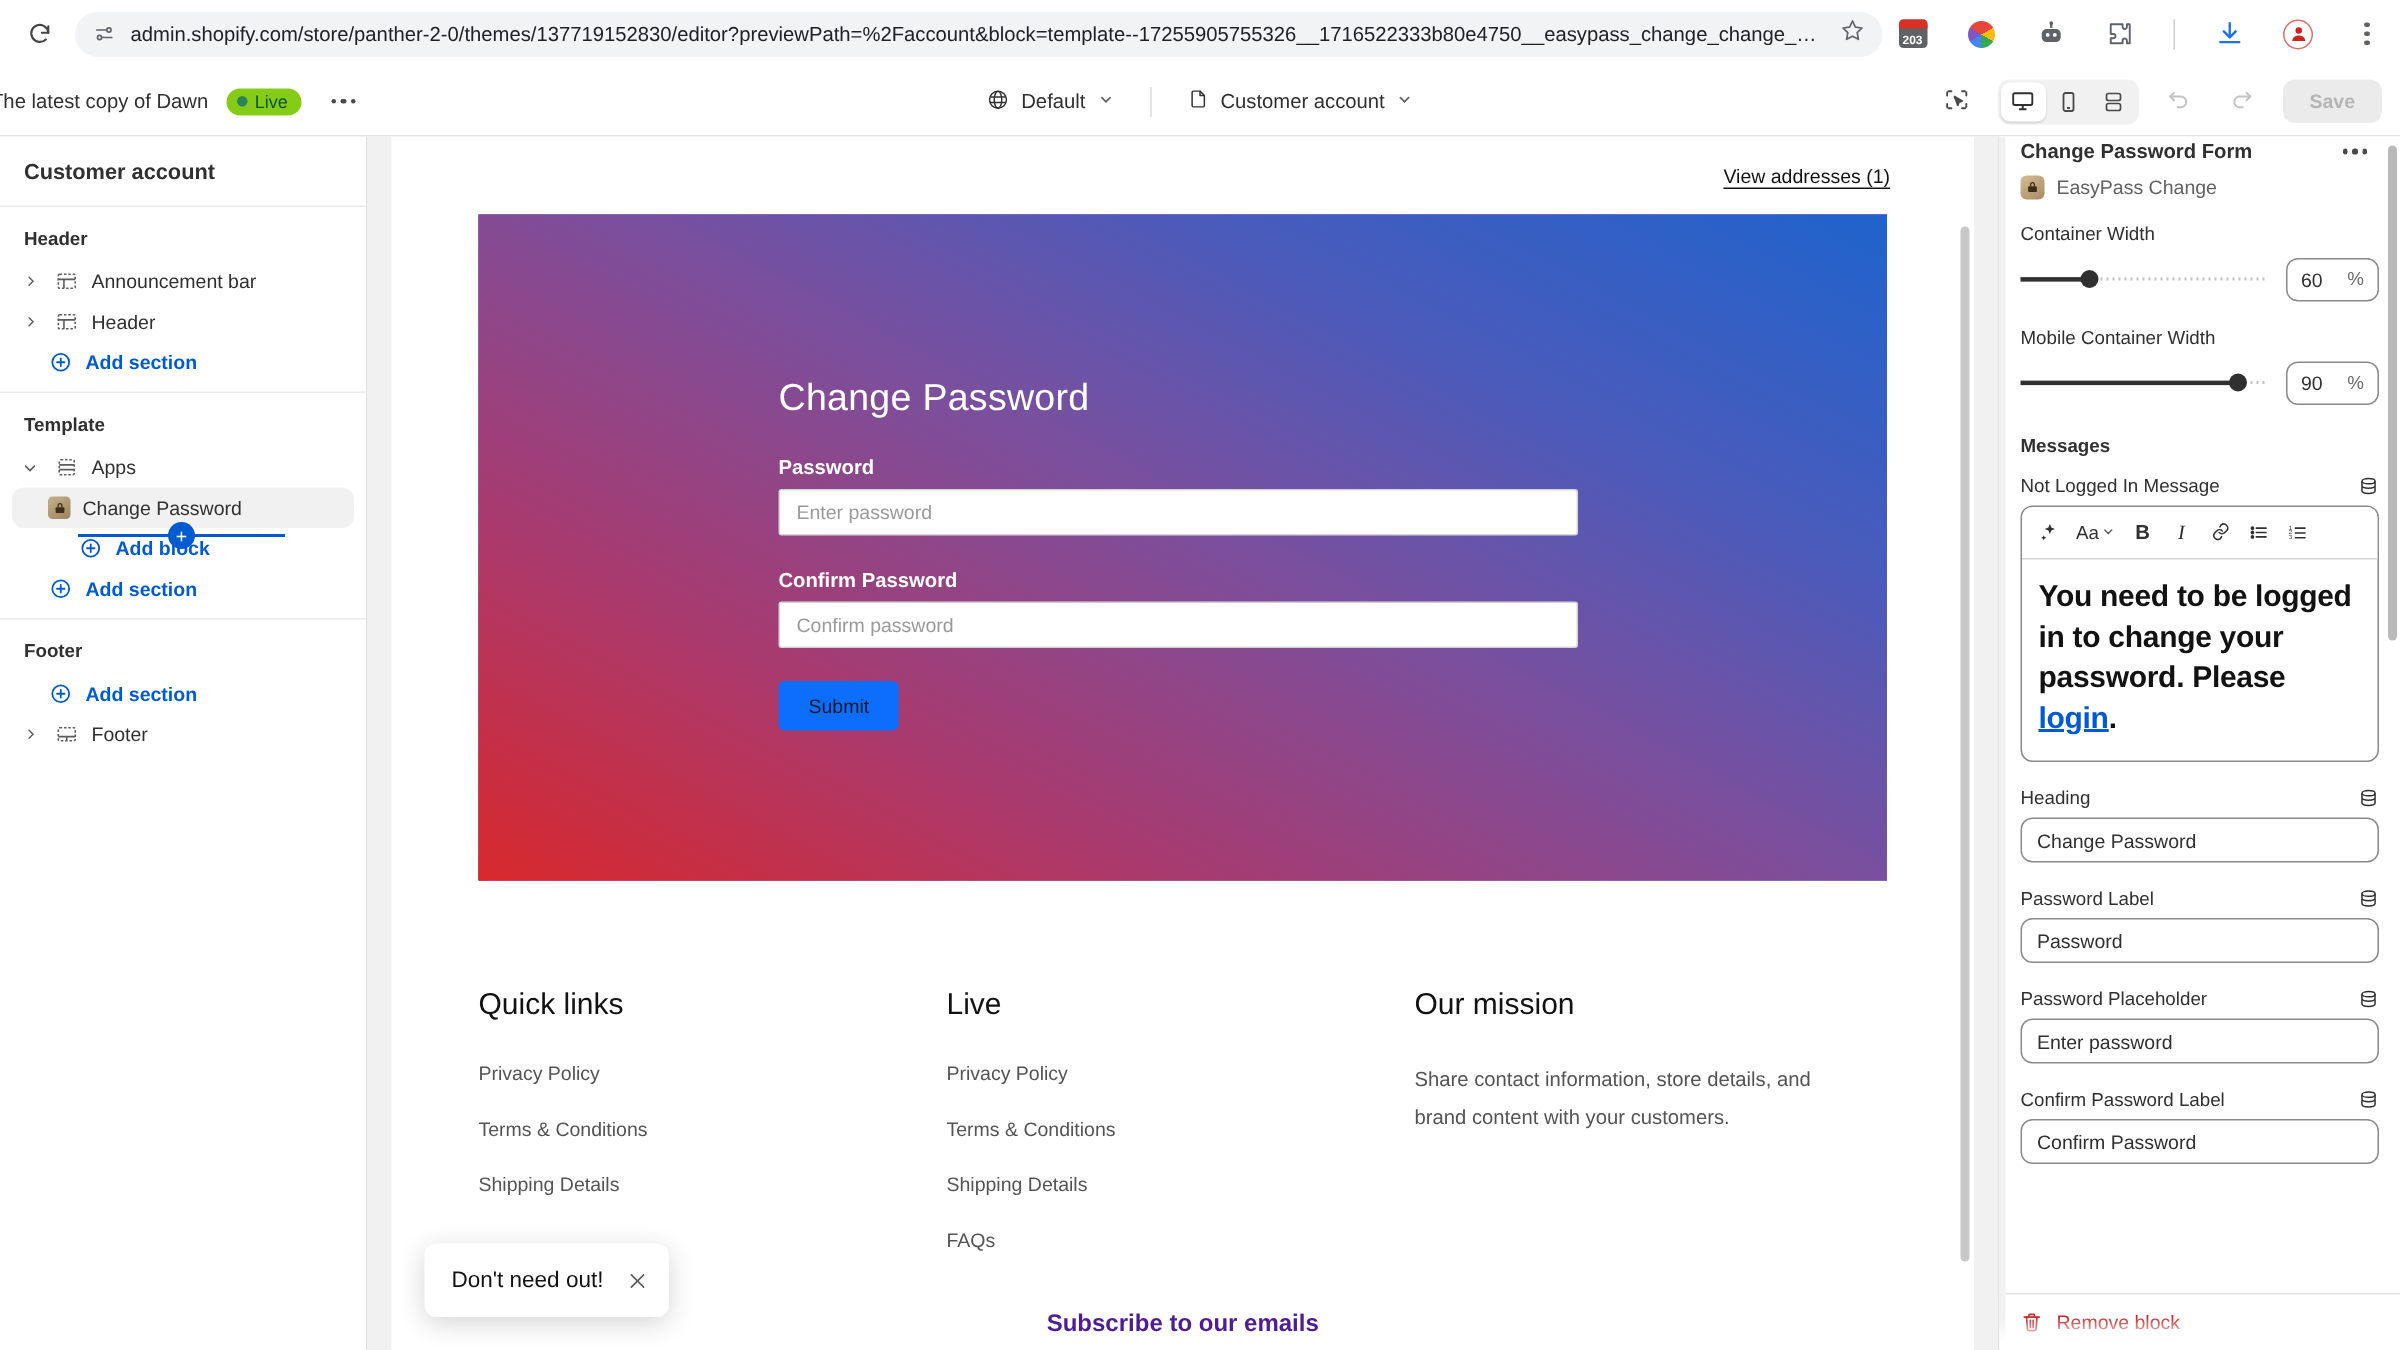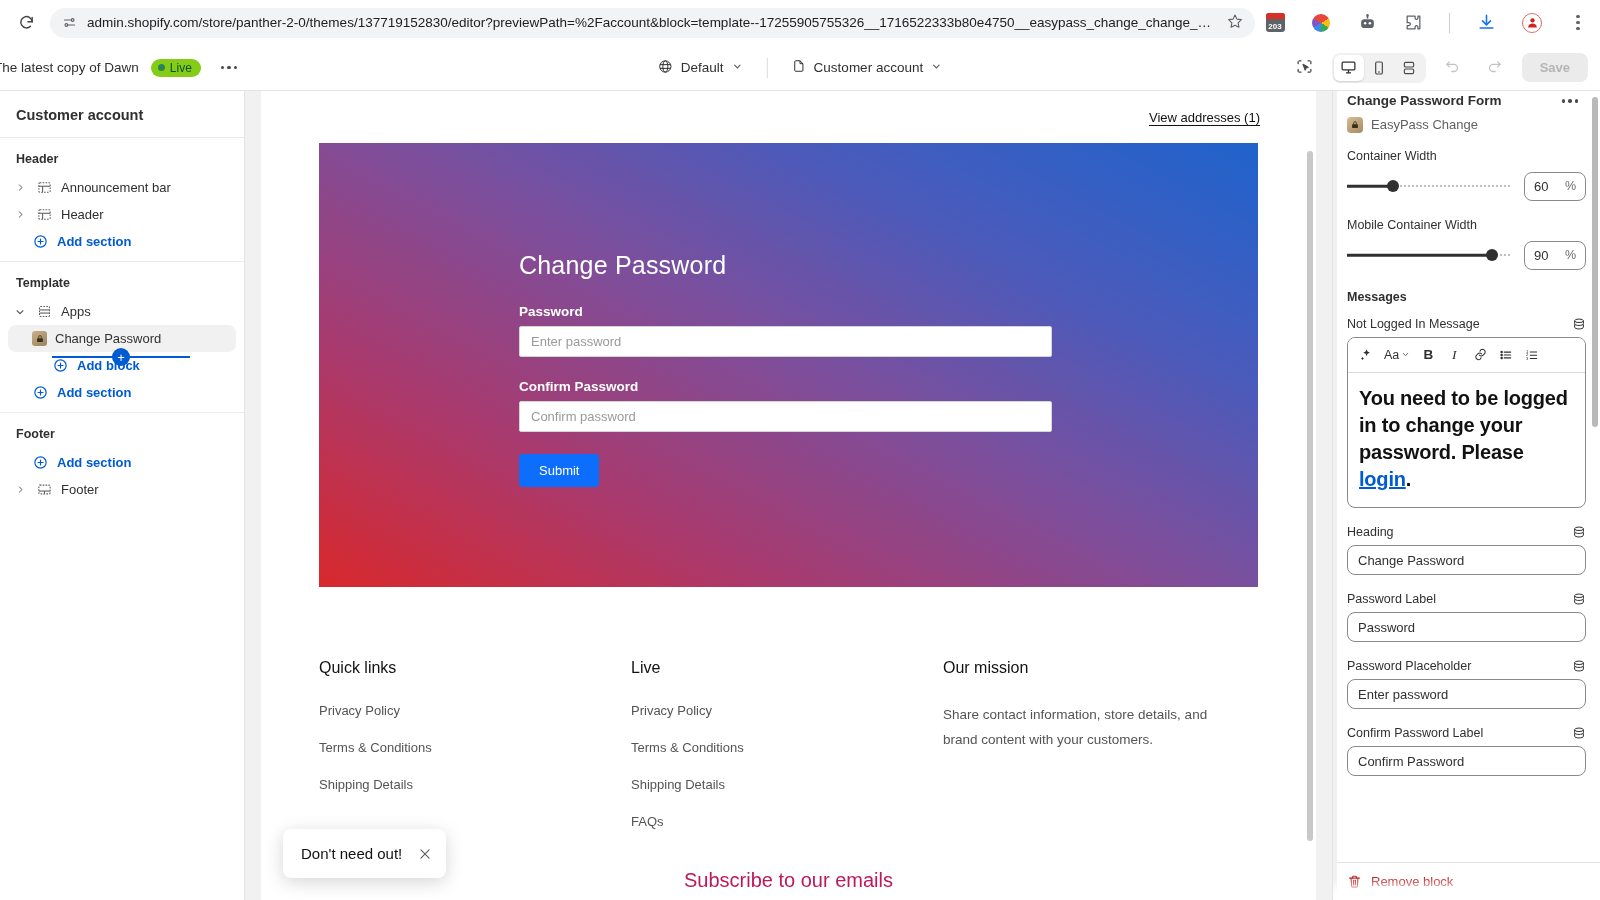--- a/index.html
+++ b/index.html
@@ -186,33 +186,34 @@
     font-size: 25px; color: #fff; font-weight: 400; margin-bottom: 24px;
     letter-spacing: .2px;
   }
   .field-label { font-size: 13.5px; color: #fff; font-weight: 700; margin-bottom: 7px; }
   .field-input {
     width: 533px; height: 31px; background: #fff; border: 1px solid #d5d5d5;
     border-radius: 2px; padding: 0 11px; font-size: 13px; color: #9a9a9a;
     display: flex; align-items: center; margin-bottom: 22px;
   }
   .submit-btn {
-    background: #0d6efd; color: #ffffff; border: none; font-size: 13px;
+    background: #0d6efd; color: #0f172a; border: none; font-size: 13px;
     padding: 9px 20px; border-radius: 4px; cursor: pointer;
   }
 
   .pv-footer { padding: 72px 58px 0 58px; display: flex; }
   .foot-col { width: 312px; }
   .foot-col:last-child { width: auto; }
-  .foot-head { font-size: 16px; color: #121212; margin-bottom: 26px; font-weight: 400; }
+  .foot-head { font-size: 20px; color: #121212; margin-bottom: 26px; font-weight: 400; }
   .foot-link { font-size: 13px; color: #545454; margin-bottom: 22px; cursor: pointer; }
   .foot-text { font-size: 13.5px; color: #545454; line-height: 1.85; max-width: 295px; }
   .subscribe-txt {
-    text-align: center; font-size: 20px; color: #be185d;
+    text-align: center; font-size: 16px; color: #4c1d95;
     margin-top: 18px;
+    font-weight: bold;
   }
   .popup-toast {
     position: absolute; left: 22px; bottom: 22px;
     background: #fff; border-radius: 8px; box-shadow: 0 4px 18px rgba(0,0,0,.17);
     padding: 16px 14px 16px 18px; display: flex; align-items: center; gap: 16px;
     min-width: 160px;
   }
   .popup-text { font-size: 15px; color: #121212; white-space: nowrap; }
   .popup-close { color: #5c5c5c; cursor: pointer; display: flex; }
 

